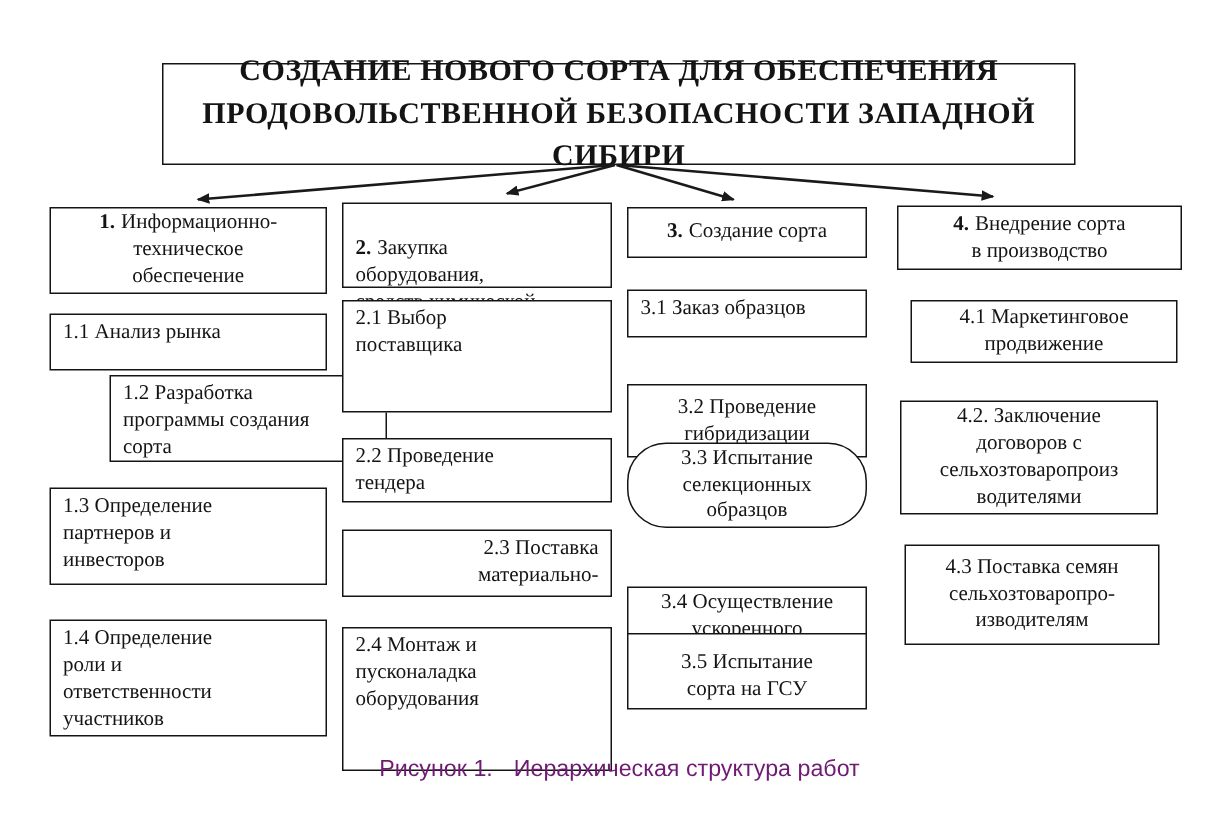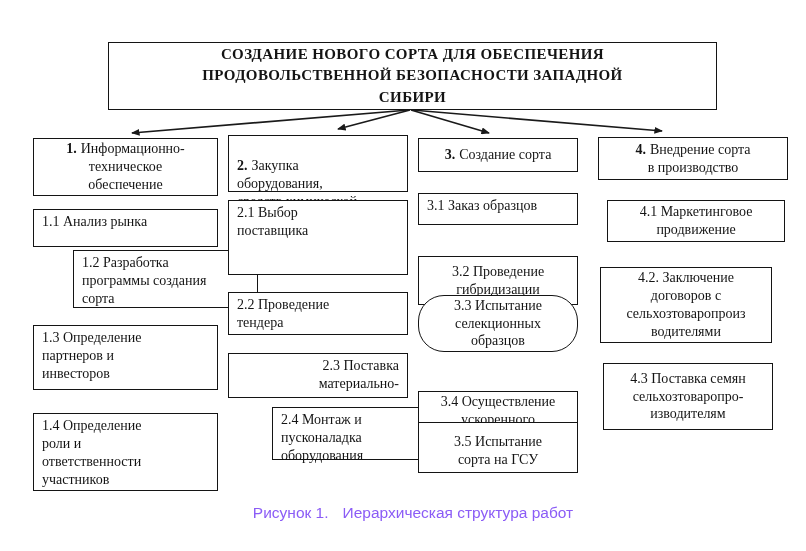--- a/index.html
+++ b/index.html
@@ -21,50 +21,50 @@
     font-size:14px;
     line-height:1.28;
     white-space:pre-line;
   }
   .txt{display:block;}
   .vc{display:flex;align-items:center;justify-content:center;}
   .tc{text-align:center;}
   .clip{overflow:hidden;text-align:right;}
   .num{font-weight:bold;margin-right:4px;}
   .title-box{
-    font-size:15px;
+    font-size:20px;
     font-weight:bold;
     letter-spacing:0.4px;
     line-height:1.42;
   }
   .arrows{position:absolute;left:0;top:0;width:806px;height:551px;pointer-events:none;}
   .caption{
     position:absolute;
     left:0;top:504px;width:100%;
     text-align:center;
     font-family:"Liberation Sans","DejaVu Sans",sans-serif;
     font-size:15.5px;
-    color:#8b5cf6;
+    color:#701a75;
     padding-left:20px;
     box-sizing:border-box;
   }
   .caption .cap-label{margin-right:14px;}
 
   
   #title   {left:108px;top:42px; width:609px;height:68px;}
   #c1h     {left:33px; top:138px;width:185px;height:58px;}
   #c1i1    {left:33px; top:209px;width:185px;height:38px;}
   #c1i2    {left:33px; top:250px;width:185px;height:58px;margin-left:40px;}
   #c1i3    {left:33px; top:325px;width:185px;height:65px;}
   #c1i4    {left:33px; top:413px;width:185px;height:78px;}
   #c2h     {left:228px;top:135px;width:180px;height:57px;}
   #c2i1    {left:228px;top:200px;width:180px;height:75px;}
   #c2i2    {left:228px;top:292px;width:180px;height:43px;}
   #c2i3    {left:228px;top:353px;width:180px;height:45px;}
-  #c2i4    {left:228px;top:407px;width:180px;height:53px;margin-left:44px;}
+  #c2i4    {left:228px;top:418px;width:180px;height:96px;}
   #c3h     {left:418px;top:138px;width:160px;height:34px;}
   #c3i1    {left:418px;top:193px;width:160px;height:32px;}
   #c3i2    {left:418px;top:256px;width:160px;height:49px;}
   #c3i3    {left:418px;top:295px;width:160px;height:57px;border-radius:26px;}
   #c3i4    {left:418px;top:362px;width:160px;height:58px;margin-top:29px;}
   #c3i5    {left:418px;top:422px;width:160px;height:51px;align-items:flex-end;}
   #c4h     {left:598px;top:137px;width:190px;height:43px;}
   #c4i1    {left:607px;top:200px;width:178px;height:42px;}
   #c4i2    {left:600px;top:267px;width:172px;height:76px;}
   #c4i3    {left:603px;top:363px;width:170px;height:67px;}

